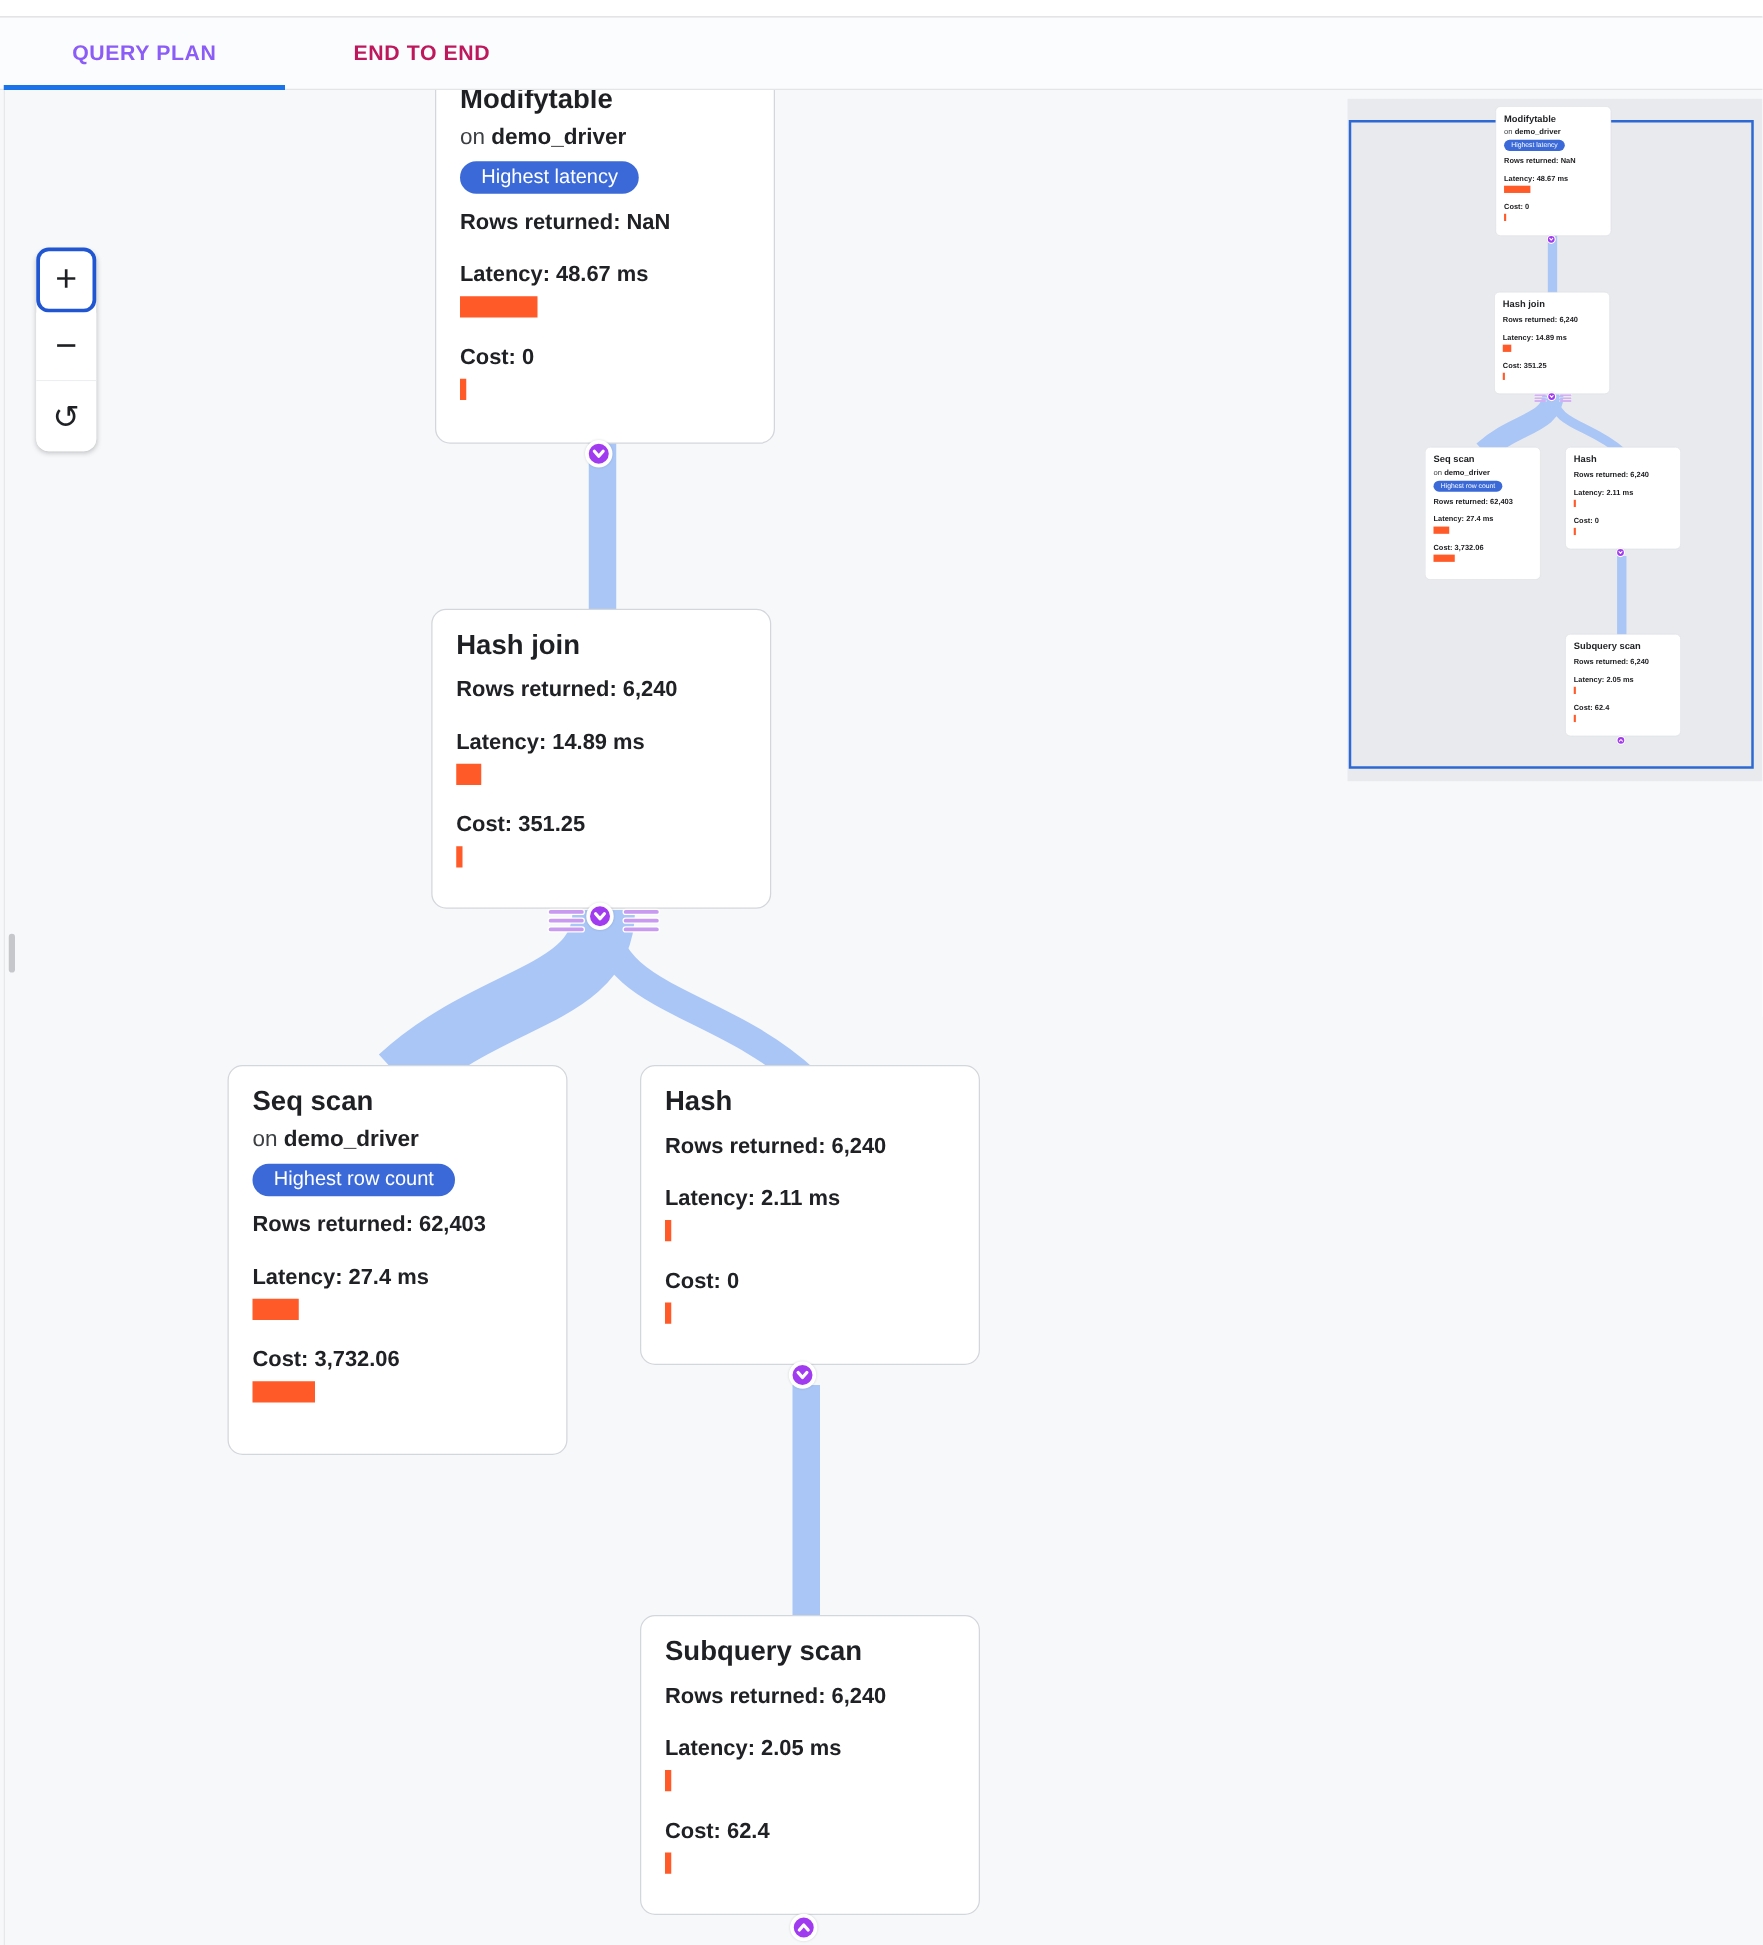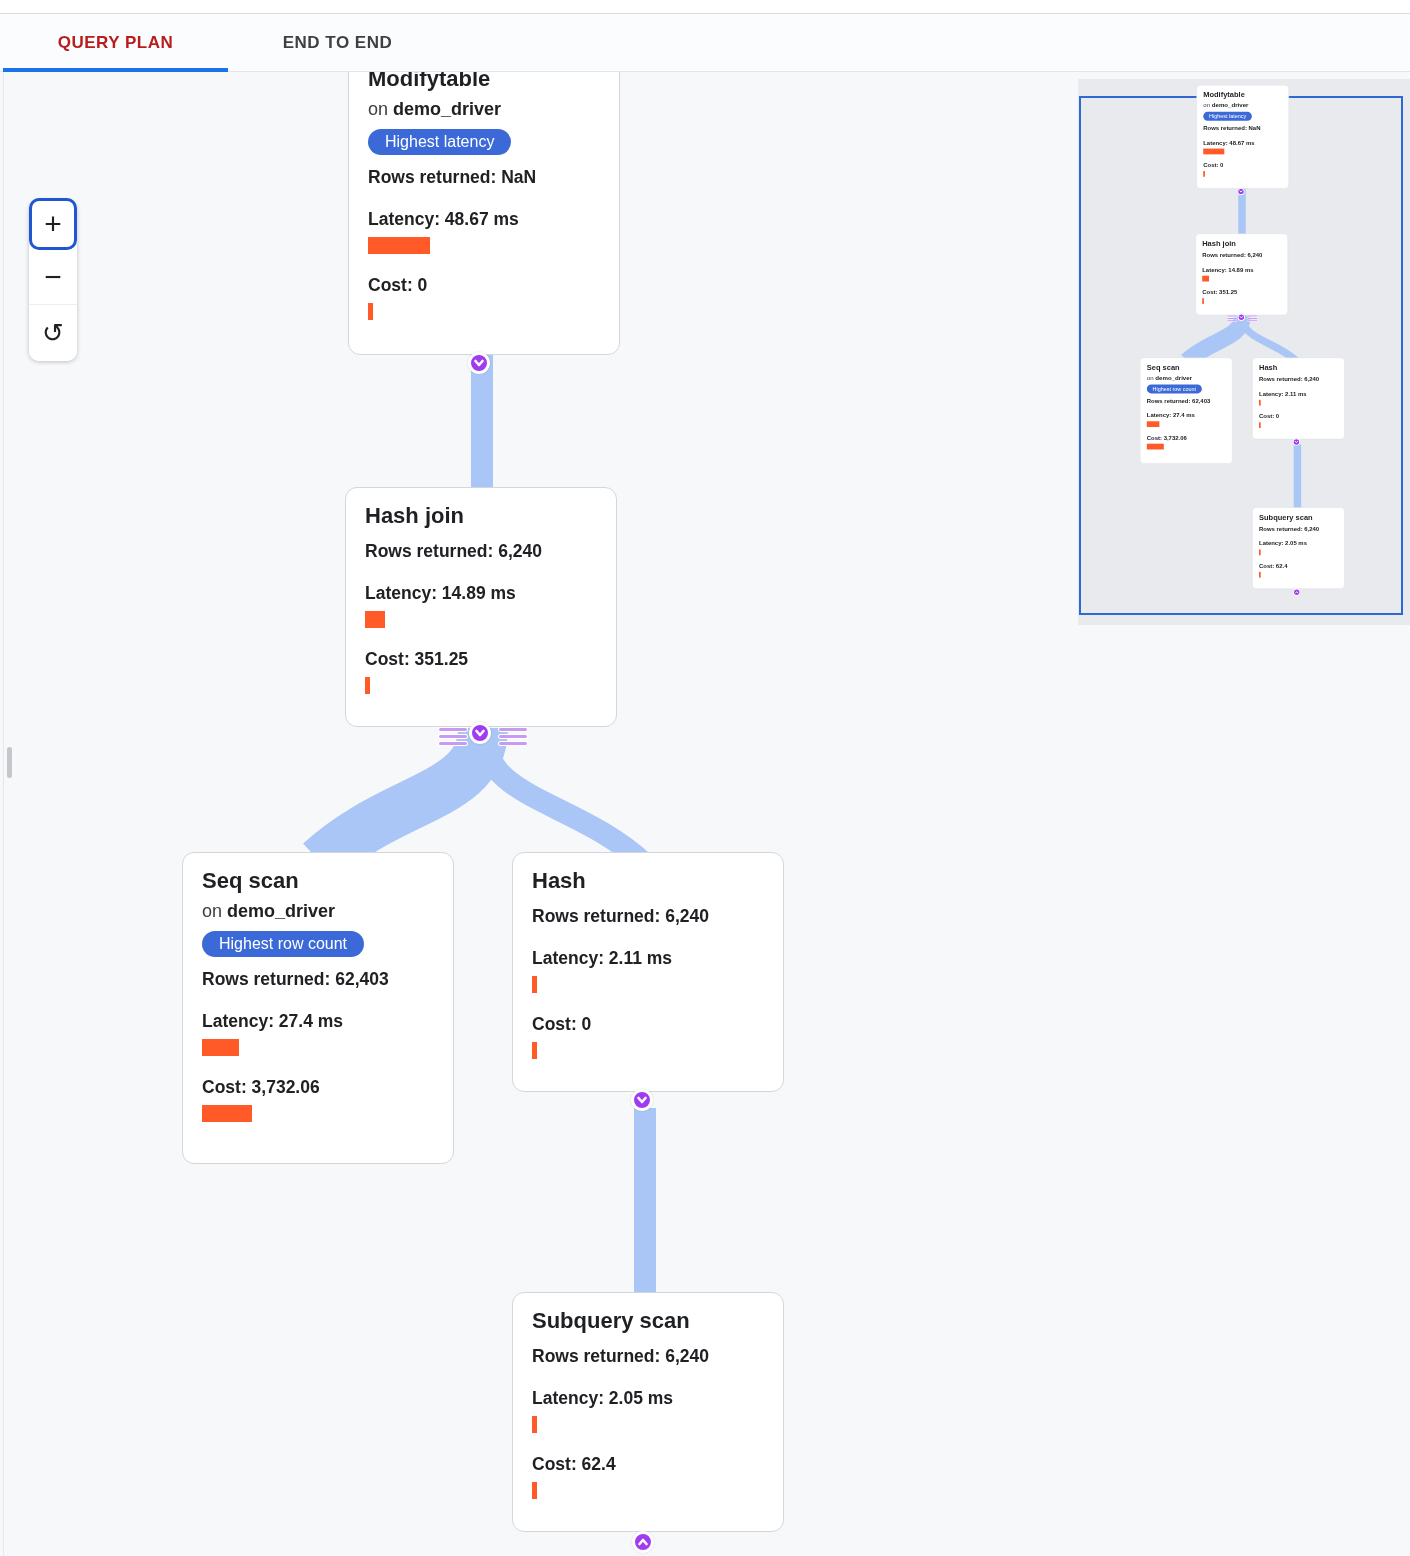--- a/index.html
+++ b/index.html
@@ -6,22 +6,22 @@
   html,body { width:1410px; height:1556px; overflow:hidden;
     font-family:"Liberation Sans","DejaVu Sans",sans-serif; background:#ffffff; }
 
   .top-strip { position:absolute; left:0; top:0; width:1410px; height:14px;
     background:#ffffff; border-bottom:1px solid #dbdcdf; z-index:6; }
 
   .tab-bar { position:absolute; left:0; top:14px; width:1410px; height:58px;
     background:#fbfcfd; border-bottom:1px solid #e4e5e8; z-index:5; }
   .tab { position:absolute; top:0; height:58px; display:flex; align-items:center;
     justify-content:center; font-size:17px; font-weight:700; letter-spacing:.5px; cursor:pointer; }
-  .tab.t1 { left:3px; width:225px; color:#b91c1c;text-align:right; }
-  .tab.t2 { left:240px; width:195px; color:#404040; }
+  .tab.t1 { left:3px; width:225px; color:#8b5cf6;text-align:right; }
+  .tab.t2 { left:240px; width:195px; color:#be185d; }
   .tab-underline { position:absolute; left:3px; bottom:-1px; width:225px; height:4px;
     background:#1a73e8; }
 
   .canvas { position:absolute; left:0; top:72px; width:1410px; height:1484px;
     background:#f7f8fa; overflow:hidden; }
   .left-hairline { position:absolute; left:3px; top:0; width:1px; height:1484px;
     background:#e7e8eb; }
 
   
   .tree { position:absolute; width:602px; height:1512px; }

